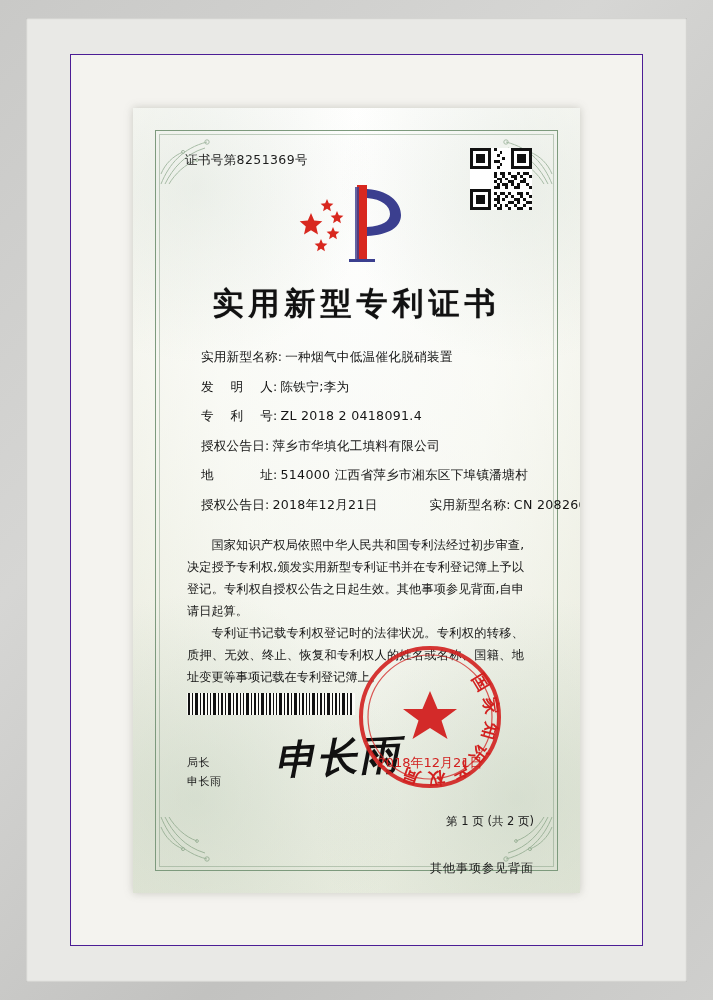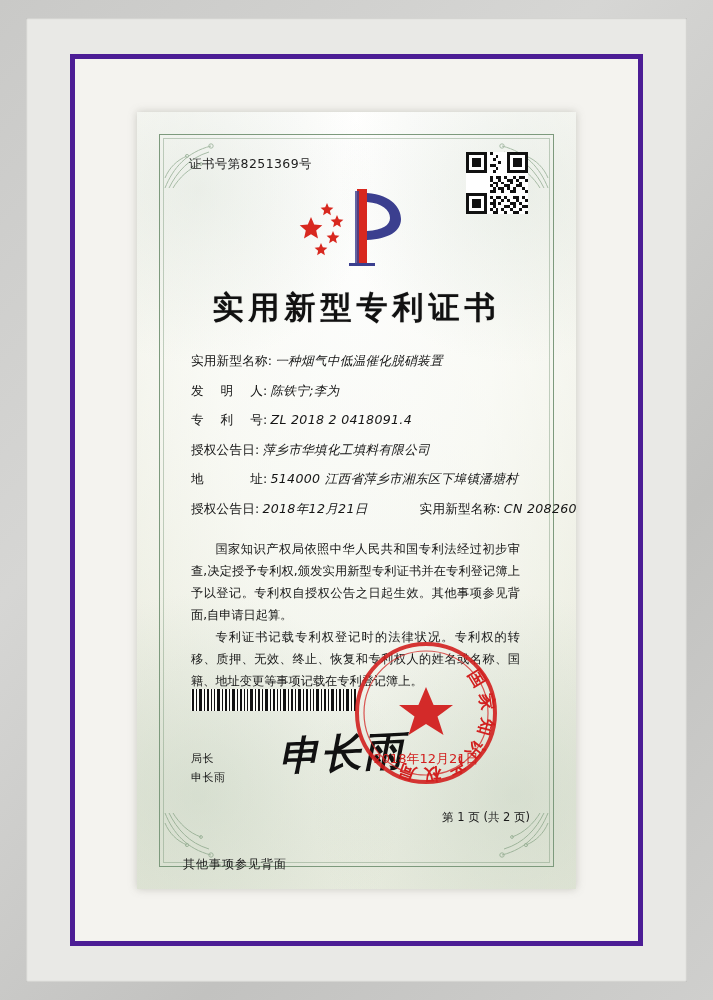--- a/index.html
+++ b/index.html
@@ -24,21 +24,21 @@
   .frame-outer {
     position: absolute;
     left: 26px; top: 18px; right: 26px; bottom: 18px;
     background: #e9e9e6;
     box-shadow: inset 0 0 2px #9a9a98;
   }
   .frame-inner {
     position: absolute;
     left: 44px; top: 36px; right: 44px; bottom: 36px;
     background: #f4f3ef;
-    border: 5px solid #4c1d95;
+    border: 1px solid #4c1d95;
   }
   .paper {
     position: absolute;
     left: 62px; top: 53px; right: 62px; bottom: 52px;
     background:
       radial-gradient(ellipse at 50% 20%, #ffffff 0%, #fbfbf6 45%, #f2f2e8 75%, #eaeade 100%);
     box-shadow: 0 0 8px rgba(120,120,110,.35);
     overflow: hidden;
   }
   
@@ -121,35 +121,35 @@
     padding-left: 8px;
     font-size: 12.6px;
     line-height: 1;
     color: #141414;
   }
   .field-row {
     display: flex;
     align-items: center;
     margin-bottom: 17px;
     white-space: nowrap;
+    margin-left: 14px;
   }
   .f-label {
     flex: 0 0 auto;
     letter-spacing: .2px;
   }
   .f-label.spread {
     display: inline-block;
     width: 72px;
     text-align: justify;
     text-align-last: justify;
   }
   .f-value {
     margin-left: 3px;
     letter-spacing: .3px;
-    font-style: italic;
   }
   .f-inline-label {
     margin-left: 52px;
   }
 
   .body-text {
     margin-top: 22px;
     padding: 0 10px 0 8px;
     font-size: 12.2px;
     line-height: 22px;
@@ -194,21 +194,21 @@
     left: 0; right: 0; bottom: 34px;
     text-align: right;
     font-size: 11.5px;
     color: #1b1b1b;
   }
 
   .footnote {
     position: absolute;
     left: 0; right: 0;
     bottom: -14px;
-    text-align: left;
+    text-align: right;
     font-size: 12px;
     letter-spacing: 1px;
     color: #1b1b1b;
   }
 </style>
 </head>
 <body>
 
 <div class="photo">
   <div class="frame-outer">

